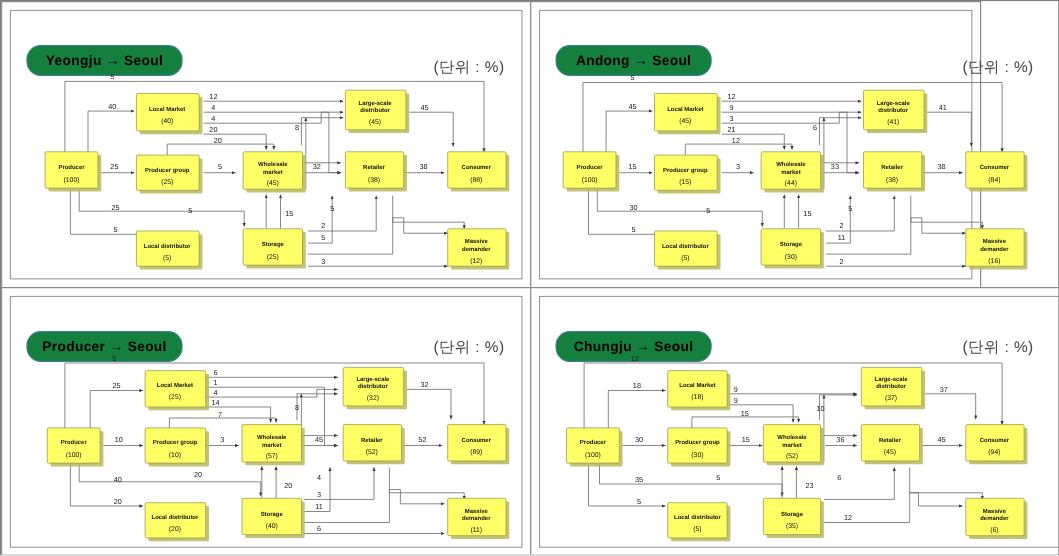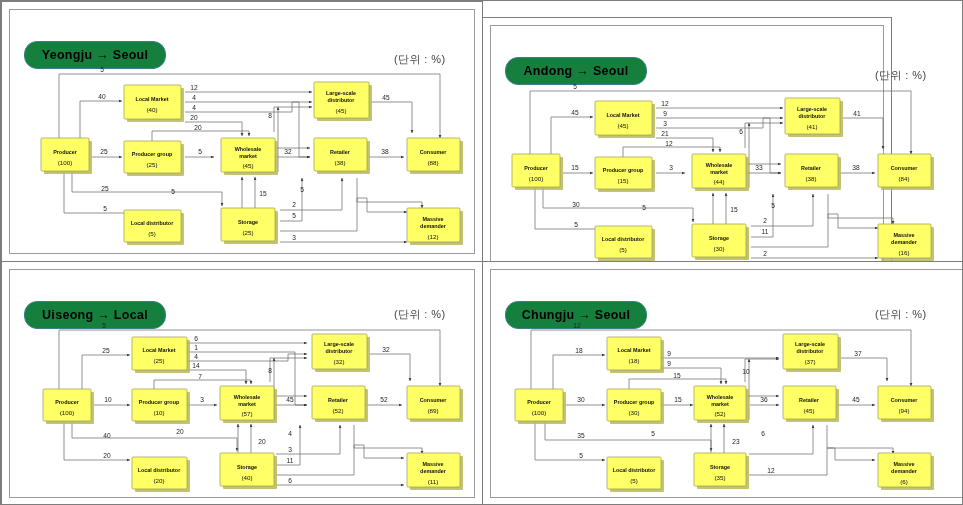--- a/index.html
+++ b/index.html
@@ -1,28 +1,28 @@
 <!DOCTYPE html>
 <html><head>
 <meta charset="utf-8">
 <style>
   html,body{margin:0;padding:0;background:#ffffff;}
   body{font-family:"Liberation Sans","DejaVu Sans",sans-serif;}
   #root{position:relative;width:963px;height:505px;background:#ffffff;box-sizing:border-box;border:1px solid #7d7d7d;overflow:hidden;}
   .panel{position:absolute;box-sizing:border-box;background:#ffffff;border:1px solid #7d7d7d;}
   .p0{left:0;top:0;width:482px;height:261px;}
-  .p1{left:481px;top:16px;width:410px;height:261px;}
+  .p1{left:481px;top:0;width:410px;height:261px;}
   .p2{left:0;top:260px;width:482px;height:245px;}
   .p3{left:481px;top:260px;width:533px;height:245px;}
   .inner{position:absolute;left:7px;top:7px;right:7px;bottom:7px;border:1px solid #9a9a9a;}
   .title-pill{position:absolute;left:22px;top:11px;width:140px;height:26px;
      background:#15803d;border:1px solid #3b7f8c;border-radius:13px;
      display:flex;align-items:center;justify-content:center;
      font-size:12.5px;font-weight:bold;color:#000;letter-spacing:.3px;white-space:nowrap;margin-top:28px;}
-  .unit{position:absolute;font-size:11px;color:#444;letter-spacing:.4px;white-space:nowrap;}
+  .unit{position:absolute;font-size:14px;color:#444;letter-spacing:.4px;white-space:nowrap;}
   svg.flow{position:absolute;left:0;top:0;width:482px;height:261px;}
   .p2 svg.flow,.p3 svg.flow{height:245px;}
   .node rect.body{fill:#ffff66;stroke:#9a9a55;stroke-width:.7;}
   .node rect.shadow{fill:#b9b95c;opacity:.85;}
   .node text{font-family:"Liberation Sans","DejaVu Sans",sans-serif;
      font-size:5.4px;fill:#111;text-anchor:middle;font-weight:bold;}
   .node text.val{font-size:6.2px;font-weight:normal;}
   .lnk{fill:none;stroke:#6f6f6f;stroke-width:.75;}
   .elab{font-family:"Liberation Sans","DejaVu Sans",sans-serif;font-size:6.6px;fill:#222;text-anchor:middle;}
 </style>
@@ -276,21 +276,21 @@
         <rect class="body" x="395" y="206" width="53" height="34" rx="1"></rect>
         <text x="421" y="219">Massive</text>
         <text x="421" y="226">demander</text>
         <text class="val" x="421" y="237">(16)</text>
       </g>
     </svg>
   </div>
 
   <div class="panel p2">
     <div class="inner"></div>
-    <div class="title-pill">Uiseong → Local</div>
+    <div class="title-pill">Producer → Seoul</div>
     <div class="unit" style="left:392px;top:45px;">(단위 : %)</div>
     <svg class="flow" viewBox="0 0 482 245">
       <defs>
         <marker id="ah2" markerWidth="5" markerHeight="5" refX="4.4" refY="2" orient="auto">
           <path d="M0,0 L4.6,2 L0,4 z" fill="#3a3a3a"></path>
         </marker>
       </defs>
       <g>
         <path class="lnk" marker-end="url(#ah2)" d="M62,160 L62,198 L128,198"></path>
         <path class="lnk" marker-end="url(#ah2)" d="M70,160 L70,176 L235,176 L235,189"></path>

